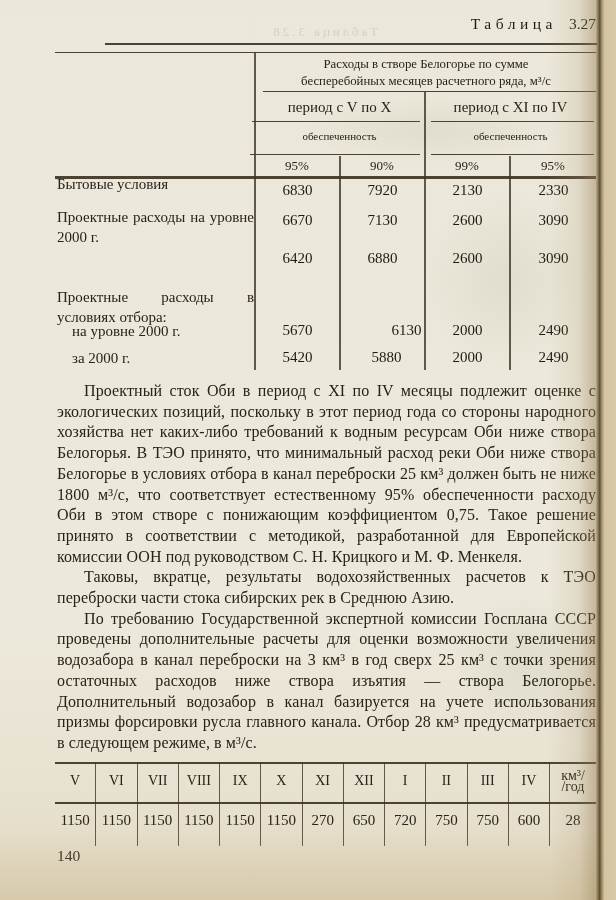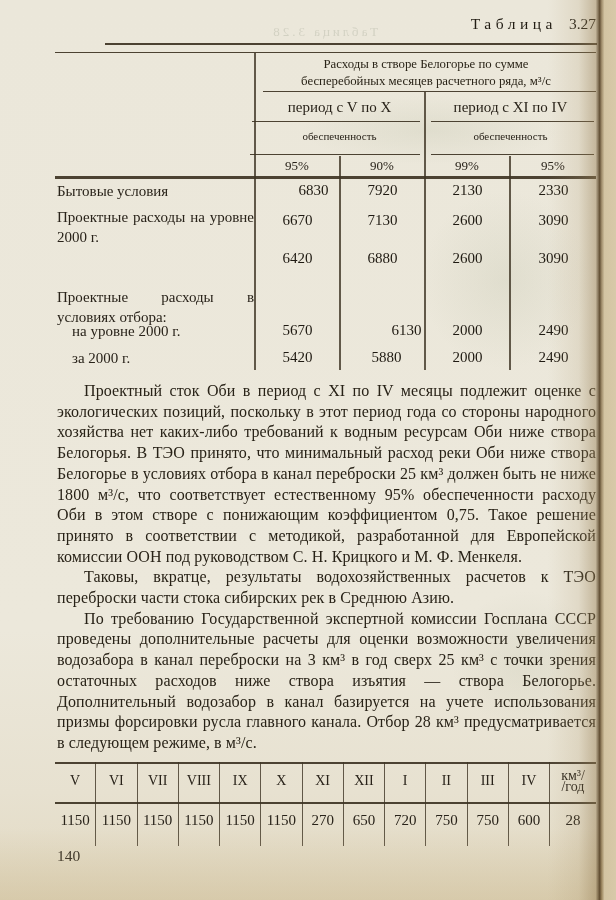--- a/index.html
+++ b/index.html
@@ -85,22 +85,22 @@
   </div>
   <div class="t1-period" style="left:255px;width:169px;">период с V по X</div>
   <div class="t1-period" style="left:425px;width:171px;">период с XI по IV</div>
   <div class="t1-avail" style="left:255px;width:169px;">обеспеченность</div>
   <div class="t1-avail" style="left:425px;width:171px;">обеспеченность</div>
   <div class="t1-sub" style="left:255px;width:84px;">95%</div>
   <div class="t1-sub" style="left:340px;width:84px;">90%</div>
   <div class="t1-sub" style="left:425px;width:84px;">99%</div>
   <div class="t1-sub" style="left:510px;width:86px;">95%</div>
 
-  <div class="t1-label" style="top:182px;">Бытовые условия</div>
-  <div class="t1v" style="top:182px;left:255px;padding-left:16px;">6830</div>
+  <div class="t1-label" style="top:175px;">Бытовые условия</div>
+  <div class="t1v" style="top:182px;left:255px;">6830</div>
   <div class="t1v" style="top:182px;left:340px;">7920</div>
   <div class="t1v" style="top:182px;left:425px;">2130</div>
   <div class="t1v" style="top:182px;left:511px;">2330</div>
 
   <div class="t1-label" style="top:208px;">Проектные расходы на уровне 2000 г.</div>
   <div class="t1v" style="top:212px;left:255px;">6670</div>
   <div class="t1v" style="top:212px;left:340px;">7130</div>
   <div class="t1v" style="top:212px;left:425px;">2600</div>
   <div class="t1v" style="top:212px;left:511px;">3090</div>
 

